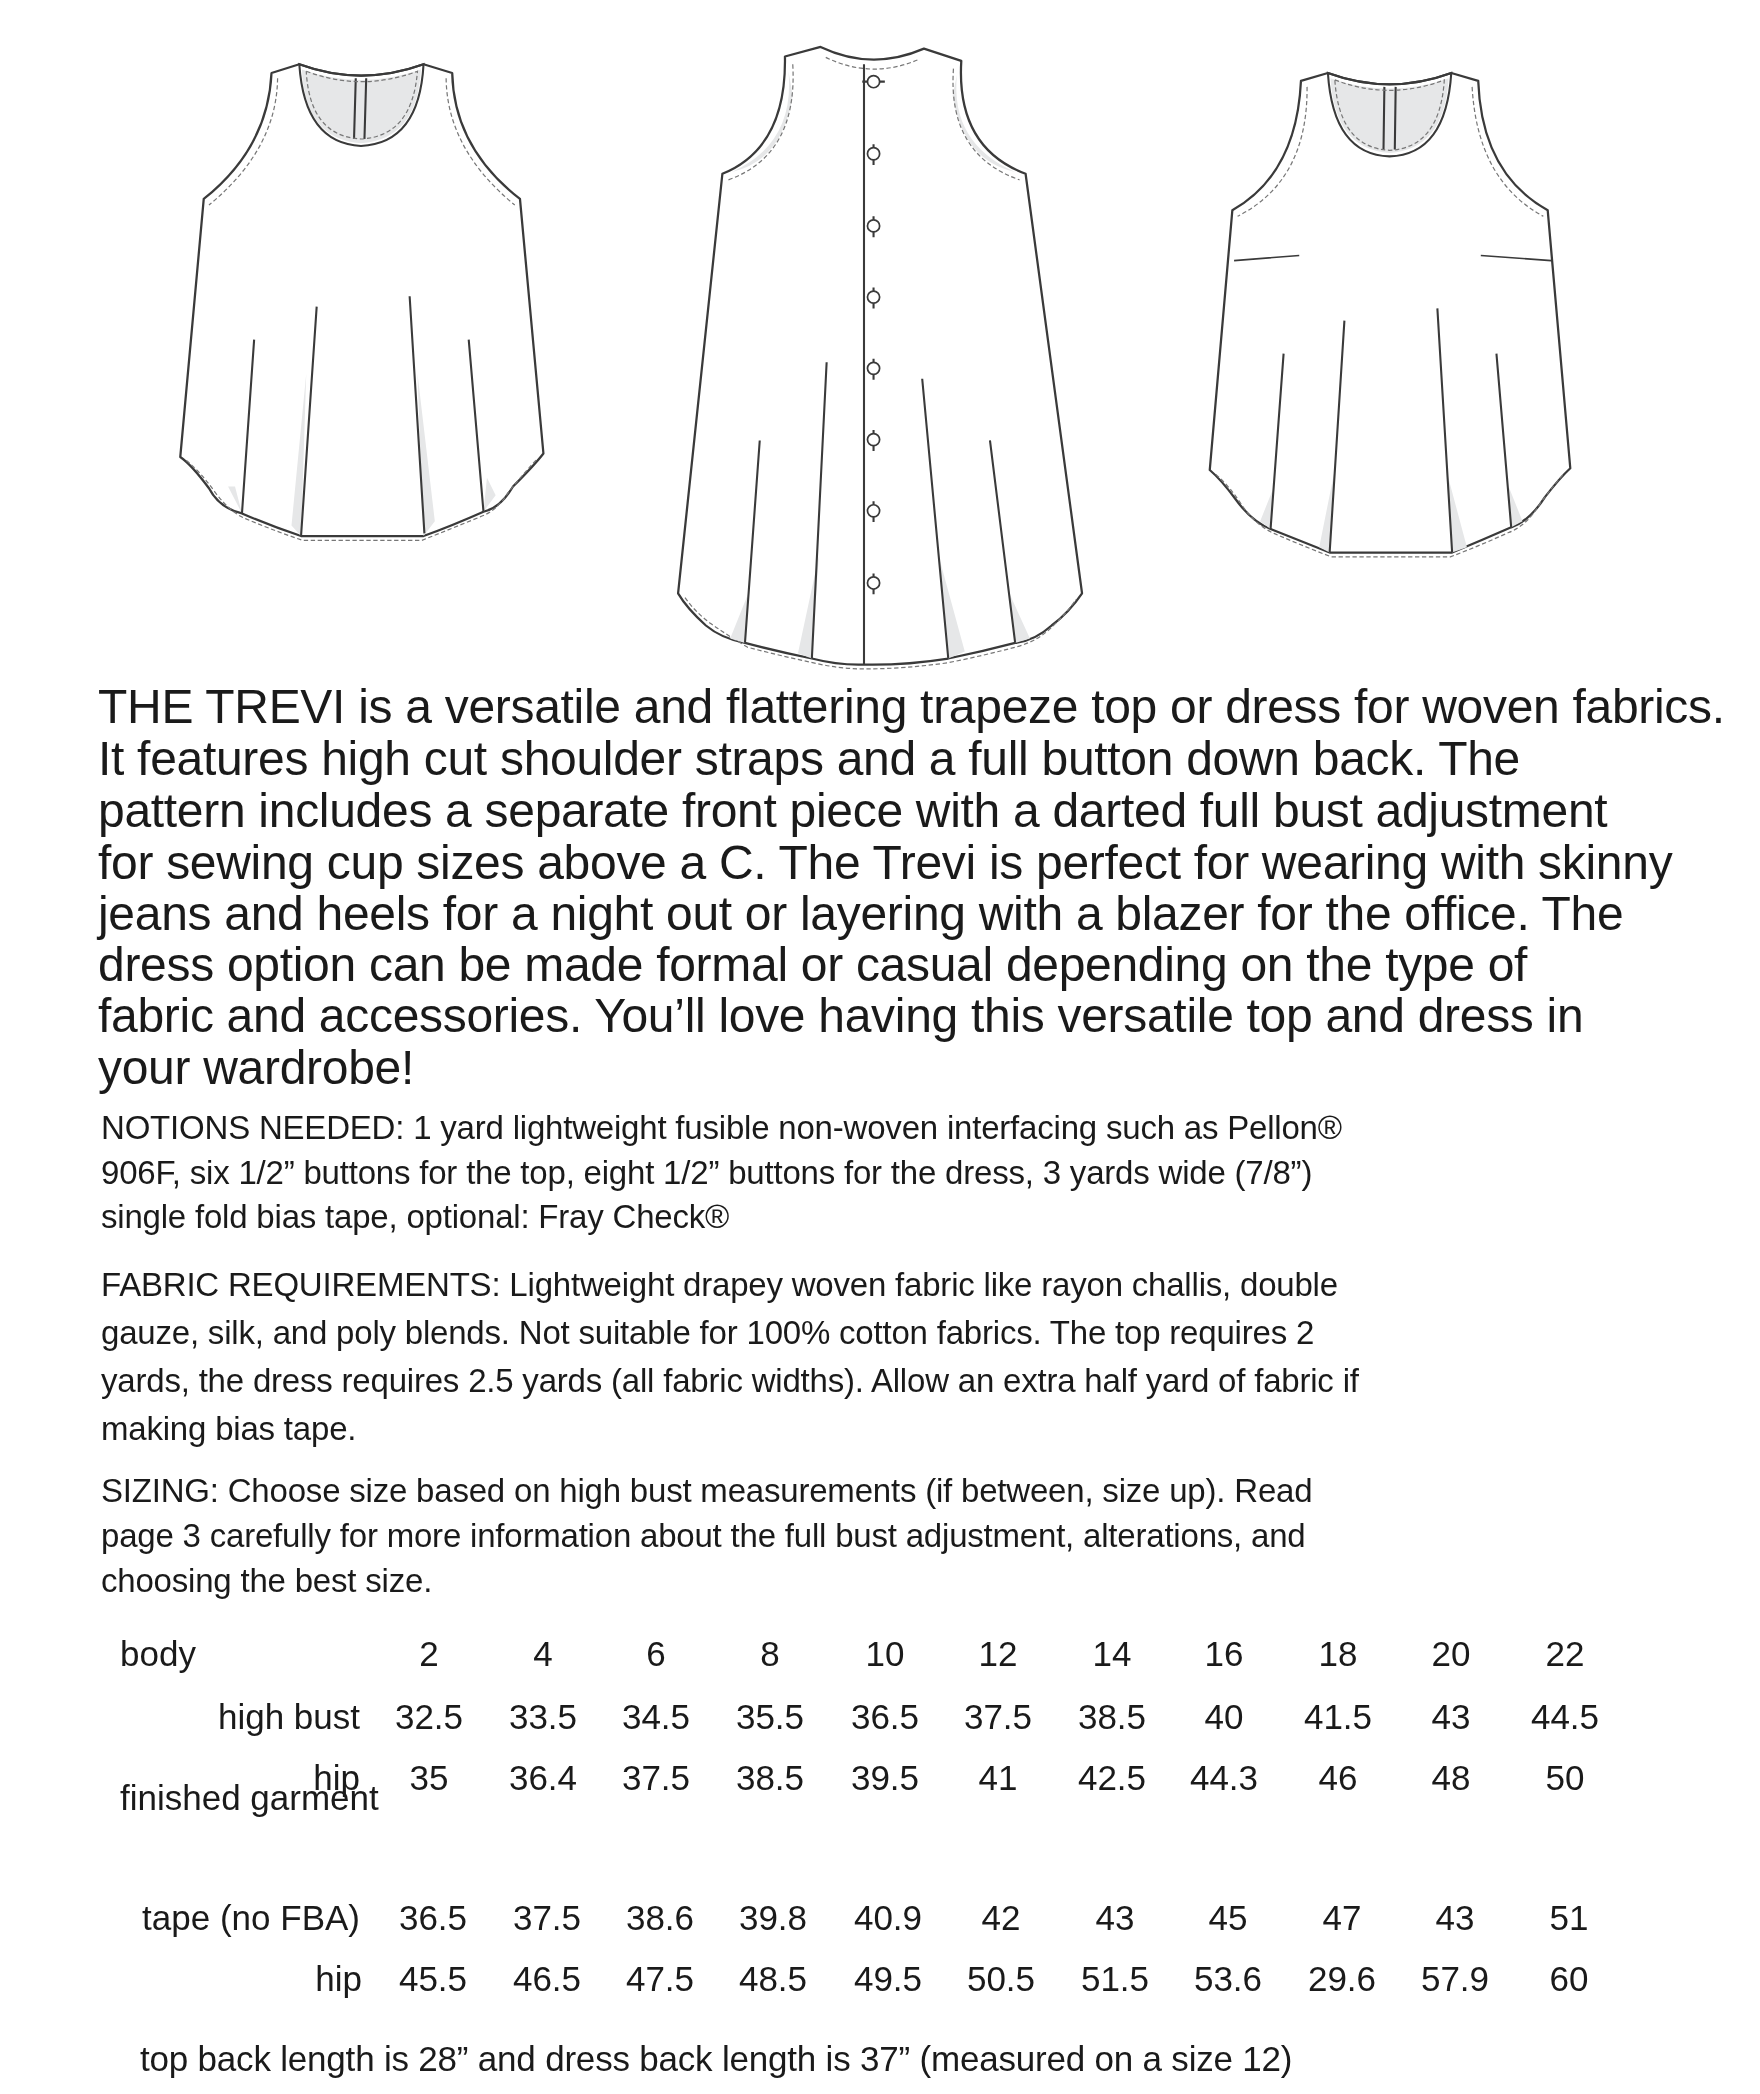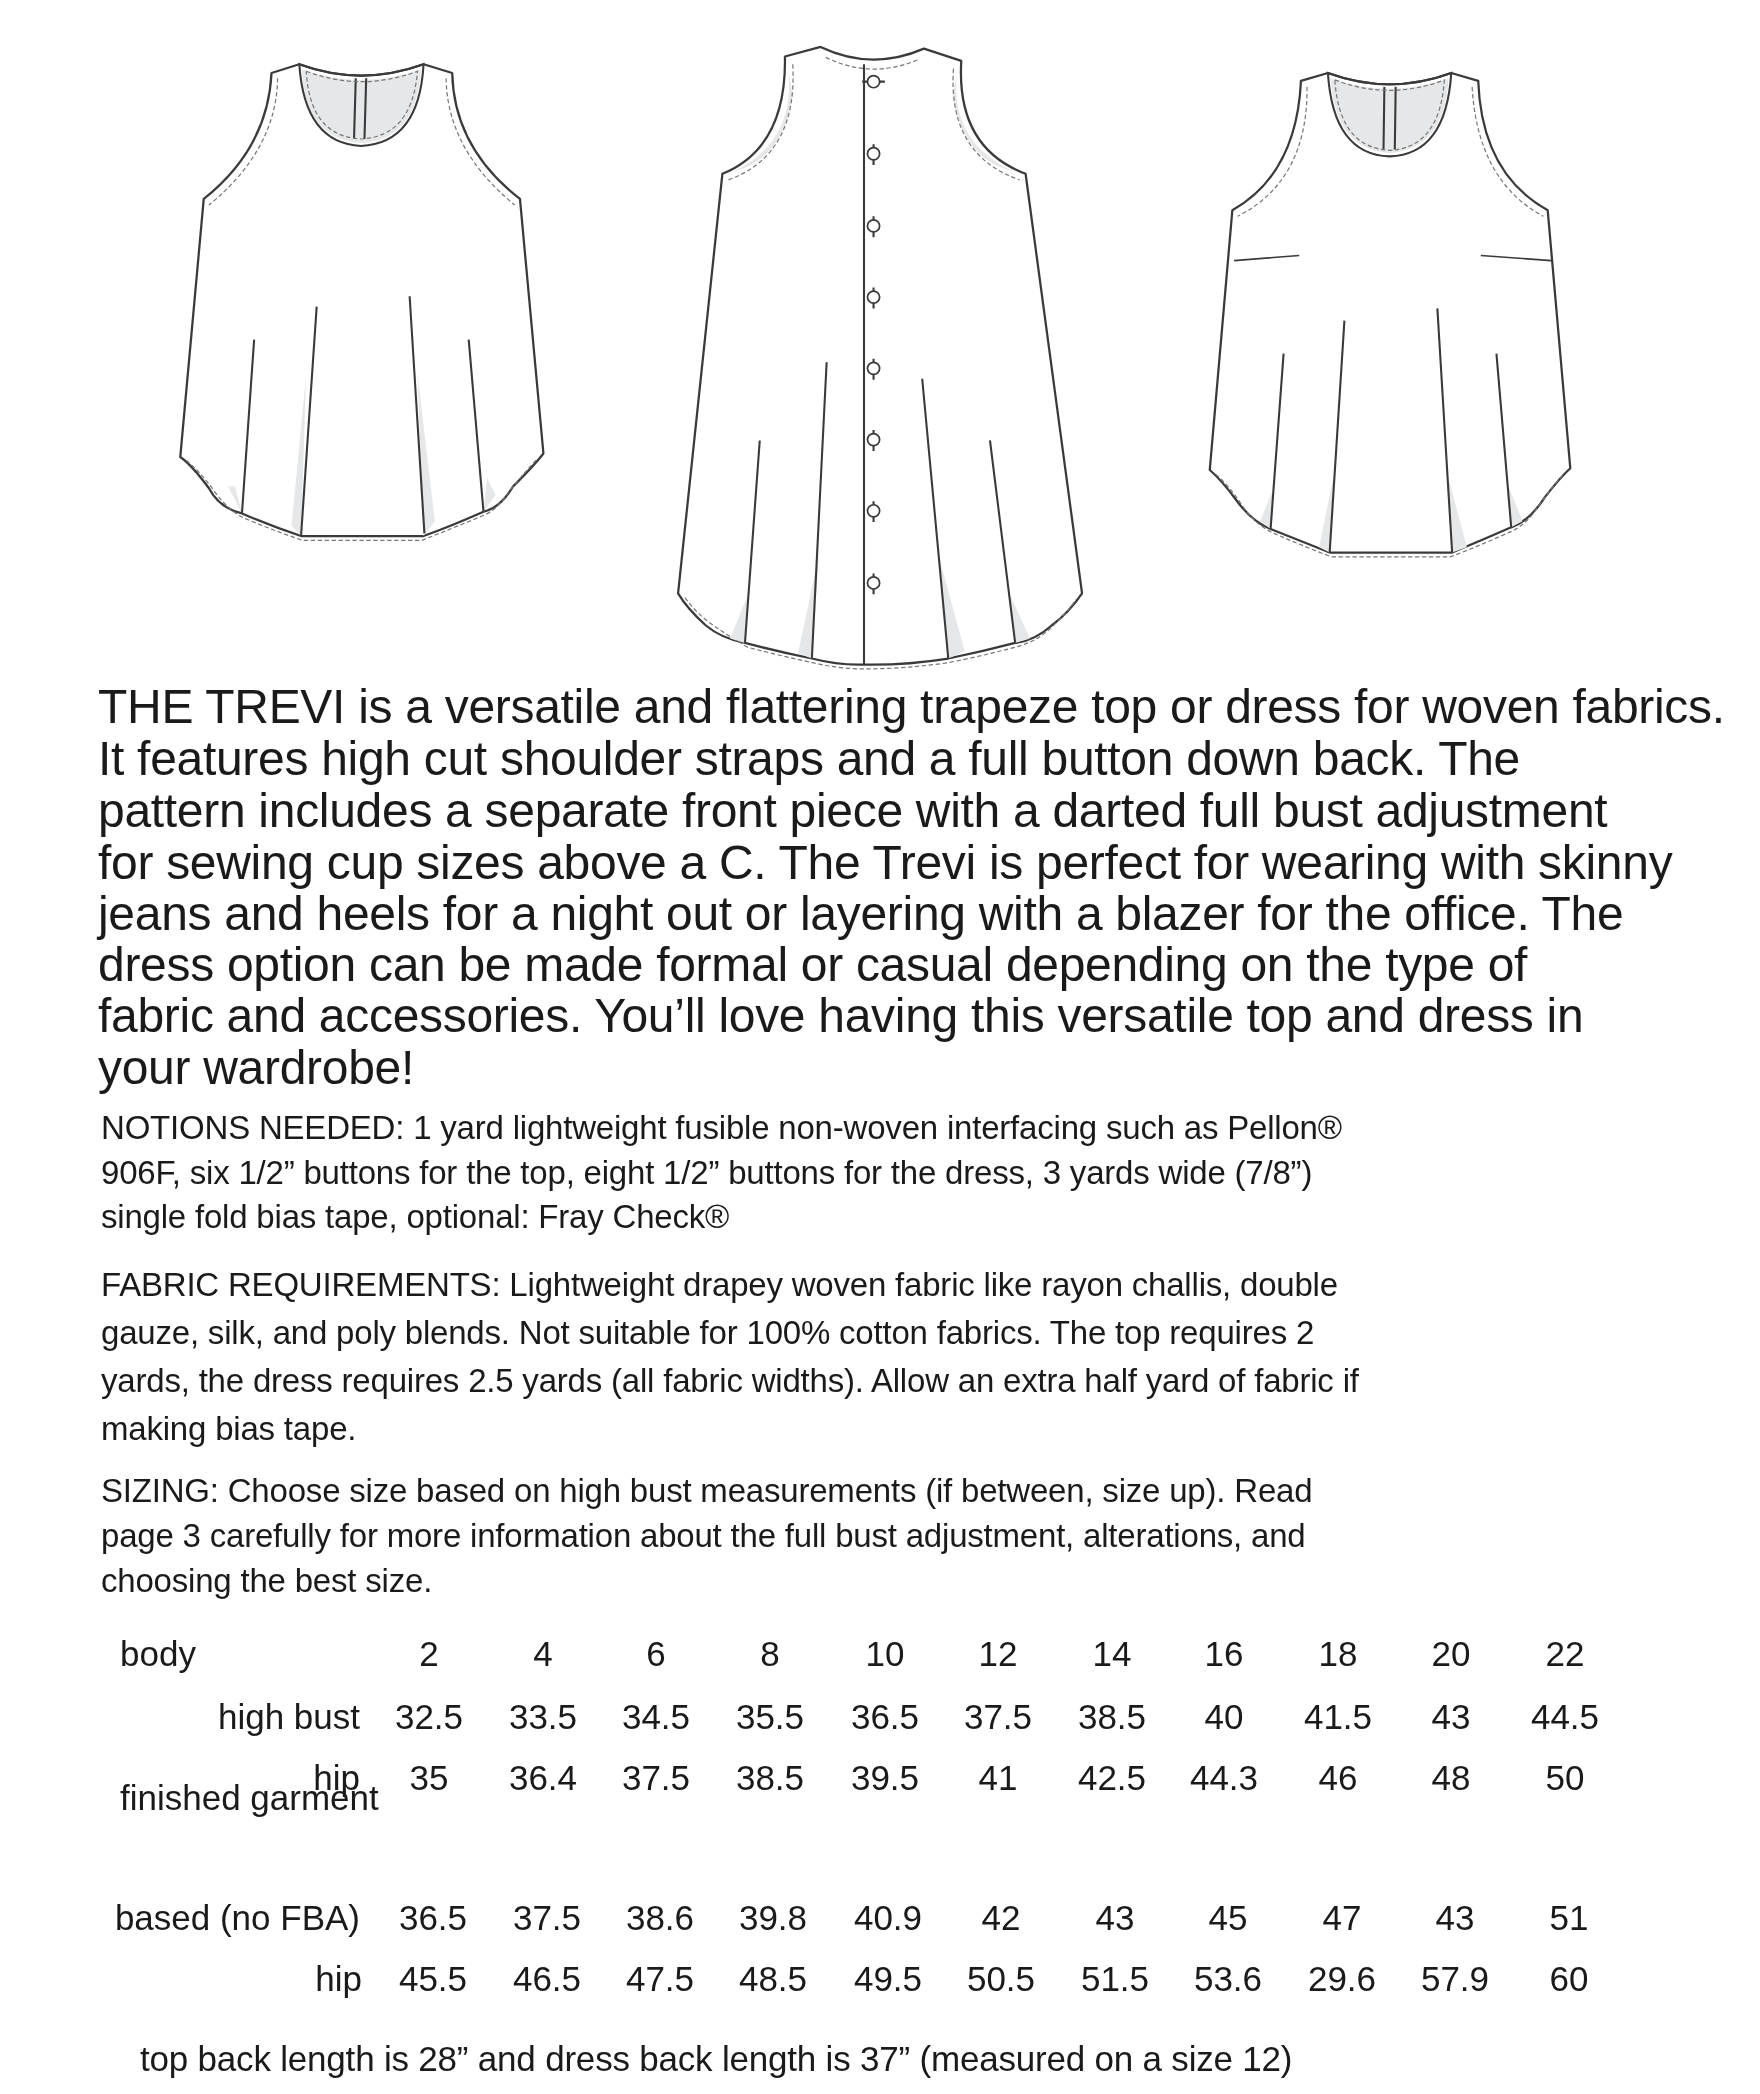--- a/index.html
+++ b/index.html
@@ -181,21 +181,21 @@
     <span class="cell" style="left:1112px">42.5</span>
     <span class="cell" style="left:1224px">44.3</span>
     <span class="cell" style="left:1338px">46</span>
     <span class="cell" style="left:1451px">48</span>
     <span class="cell" style="left:1565px">50</span>
   </div>
 
   <div class="tbl" style="top:1780px; left:120px">finished garment</div>
 
   <div class="tbl" style="top:1900px; left:0; width:1761px">
-    <span class="rlabel" style="right:1401px">based (no FBA)</span>
+    <span class="rlabel" style="right:1401px">tape (no FBA)</span>
     <span class="cell" style="left:433px">36.5</span>
     <span class="cell" style="left:547px">37.5</span>
     <span class="cell" style="left:660px">38.6</span>
     <span class="cell" style="left:773px">39.8</span>
     <span class="cell" style="left:888px">40.9</span>
     <span class="cell" style="left:1001px">42</span>
     <span class="cell" style="left:1115px">43</span>
     <span class="cell" style="left:1228px">45</span>
     <span class="cell" style="left:1342px">47</span>
     <span class="cell" style="left:1455px">43</span>

